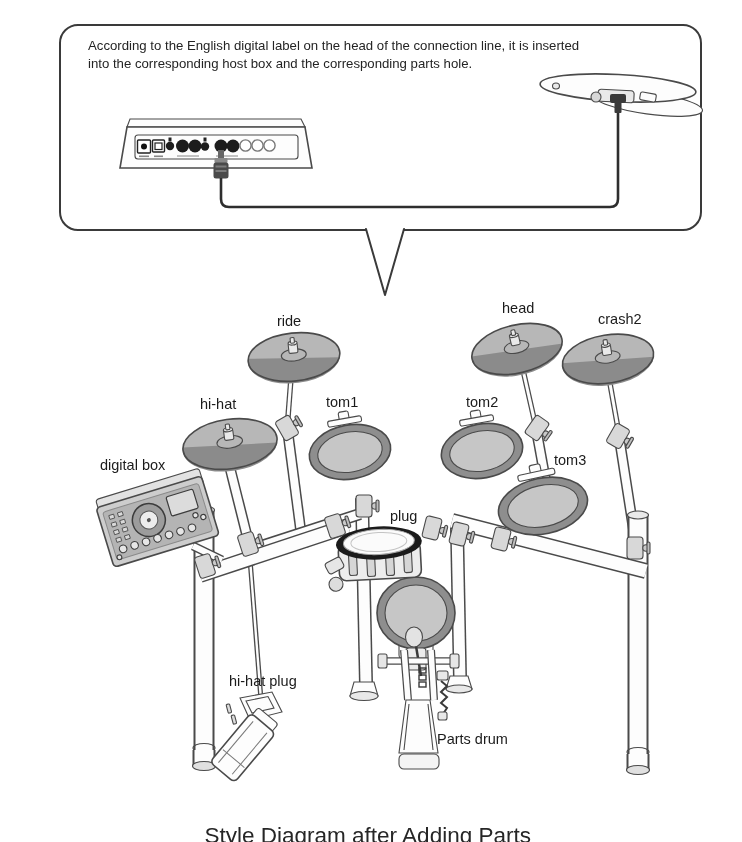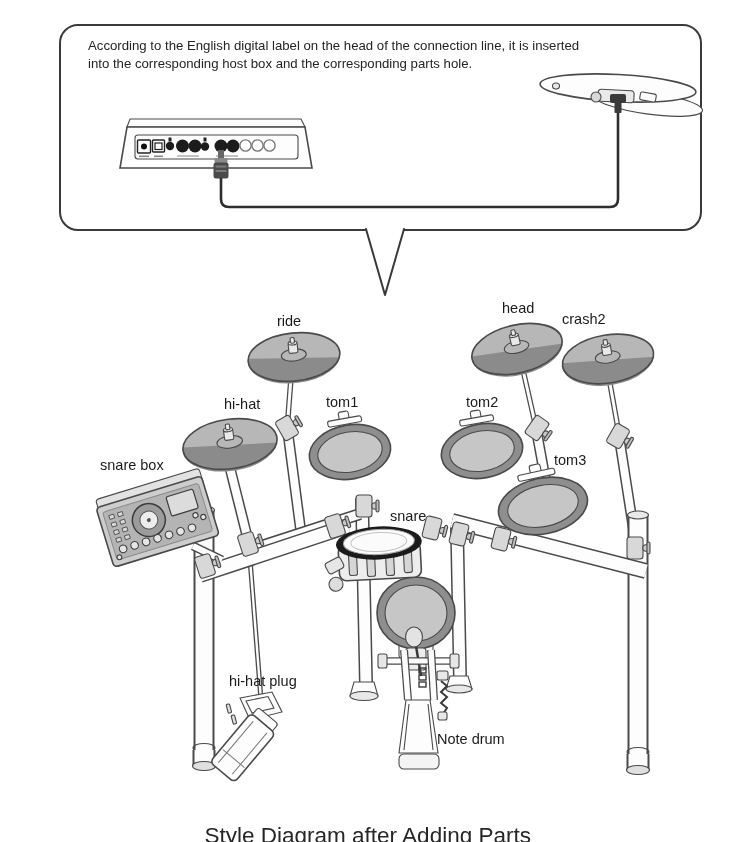--- a/index.html
+++ b/index.html
@@ -294,25 +294,25 @@
         <line x1="2" y1="46" x2="30" y2="46" stroke="#777" stroke-width="1"></line>
       </g>
     </g>
   </g>
 </svg>
 
 <div class="txt callout-p" style="left:88px;top:37px">According to the English digital label on the head of the connection line, it is inserted into the corresponding host box and the corresponding parts hole.</div>
 
 <div class="txt lbl" style="left:277px;top:313px">ride</div>
 <div class="txt lbl" style="left:502px;top:300px">head</div>
-<div class="txt lbl" style="left:562px;top:311px">crash2</div>
-<div class="txt lbl" style="left:224px;top:396px">hi-hat</div>
+<div class="txt lbl" style="left:598px;top:311px">crash2</div>
+<div class="txt lbl" style="left:200px;top:396px">hi-hat</div>
 <div class="txt lbl" style="left:326px;top:394px">tom1</div>
 <div class="txt lbl" style="left:466px;top:394px">tom2</div>
 <div class="txt lbl" style="left:554px;top:452px">tom3</div>
-<div class="txt lbl" style="left:100px;top:457px">snare box</div>
-<div class="txt lbl" style="left:390px;top:508px">snare</div>
+<div class="txt lbl" style="left:100px;top:457px">digital box</div>
+<div class="txt lbl" style="left:390px;top:508px">plug</div>
 <div class="txt lbl" style="left:229px;top:673px">hi-hat plug</div>
-<div class="txt lbl" style="left:437px;top:731px">Note drum</div>
+<div class="txt lbl" style="left:437px;top:731px">Parts drum</div>
 
 <div class="txt title">Style Diagram after Adding Parts</div>
 
 </div>
 
 </body></html>

